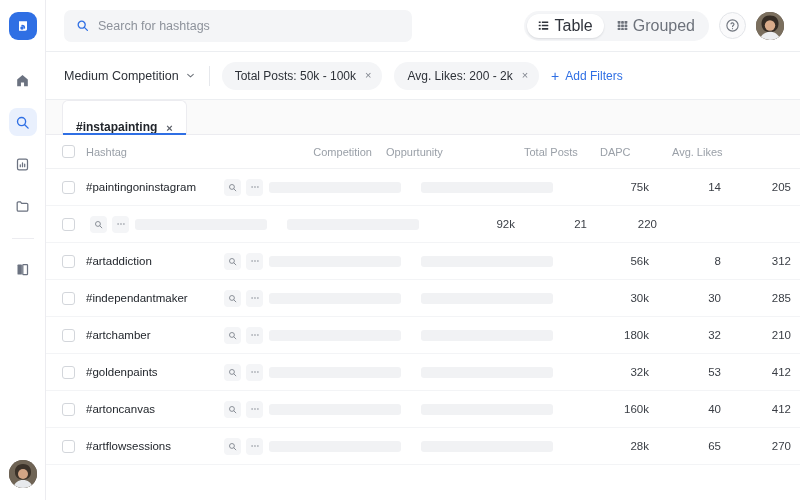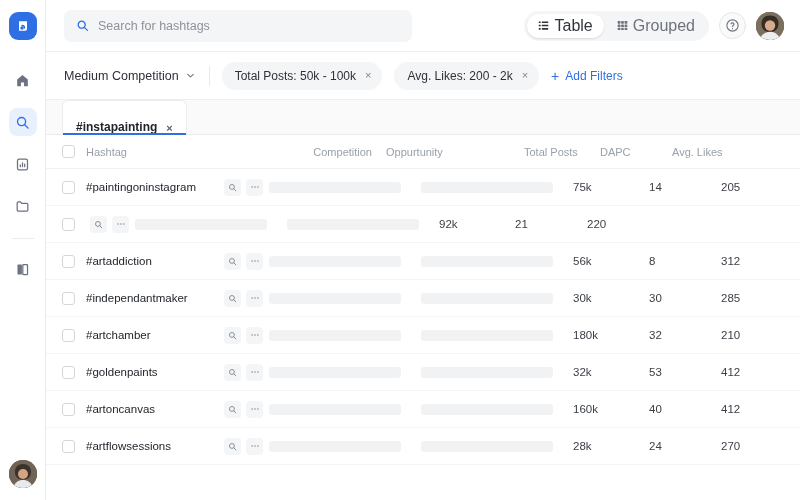--- a/index.html
+++ b/index.html
@@ -147,21 +147,21 @@
     width: 17px; height: 17px; border-radius: 4px; background: #f4f5f7;
     display: flex; align-items: center; justify-content: center; color: #878c94;
     flex: 0 0 17px;
   }
   .rowbtns { display: flex; gap: 5px; flex: 0 0 45px; margin-left: 4px; }
   .c-bar { flex: 0 0 152px; display: flex; align-items: center; }
   .hdr-comp { flex: 0 0 152px; text-align: right; padding-left: 18px; }
   .hdr-opp { flex: 0 0 152px; text-align: left; padding-left: 14px; }
   .track { width: 132px; height: 11px; background: #f1f2f4; border-radius: 3px; overflow: hidden; }
   .fill { height: 100%; background: #cfe0fb; border-radius: 3px; }
-  .c-num { flex: 0 0 76px; text-align: left; color: #3a3e45; }
+  .c-num { flex: 0 0 76px; text-align: right; color: #3a3e45; }
   .c-num.dapc { flex: 0 0 72px; }
   .c-num.likes { flex: 0 0 70px; }
   .hdr-num { flex: 0 0 76px; }
   .hdr-num.dapc { flex: 0 0 72px; }
   .hdr-num.likes { flex: 0 0 70px; }
   svg { display: block; }
 </style>
 </head>
 <body>
 
@@ -566,20 +566,20 @@
                 </svg>
               </span>
             </div>
             <div class="c-bar">
               <span class="track"><span class="fill" style="width: 27%;"></span></span>
             </div>
             <div class="c-bar">
               <span class="track"><span class="fill" style="width: 70%;"></span></span>
             </div>
             <div class="c-num">28k</div>
-            <div class="c-num dapc">24</div>
+            <div class="c-num dapc">65</div>
             <div class="c-num likes">270</div>
           </div>
         </div>
     </div>
 
   </div>
 </div>
 
 </body></html>

